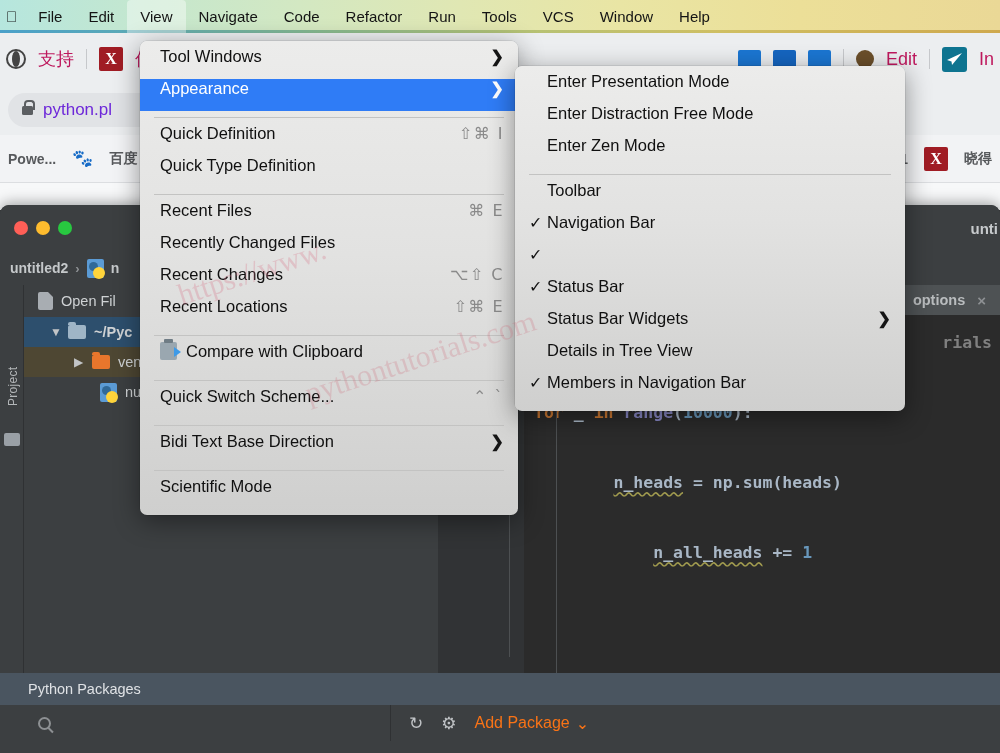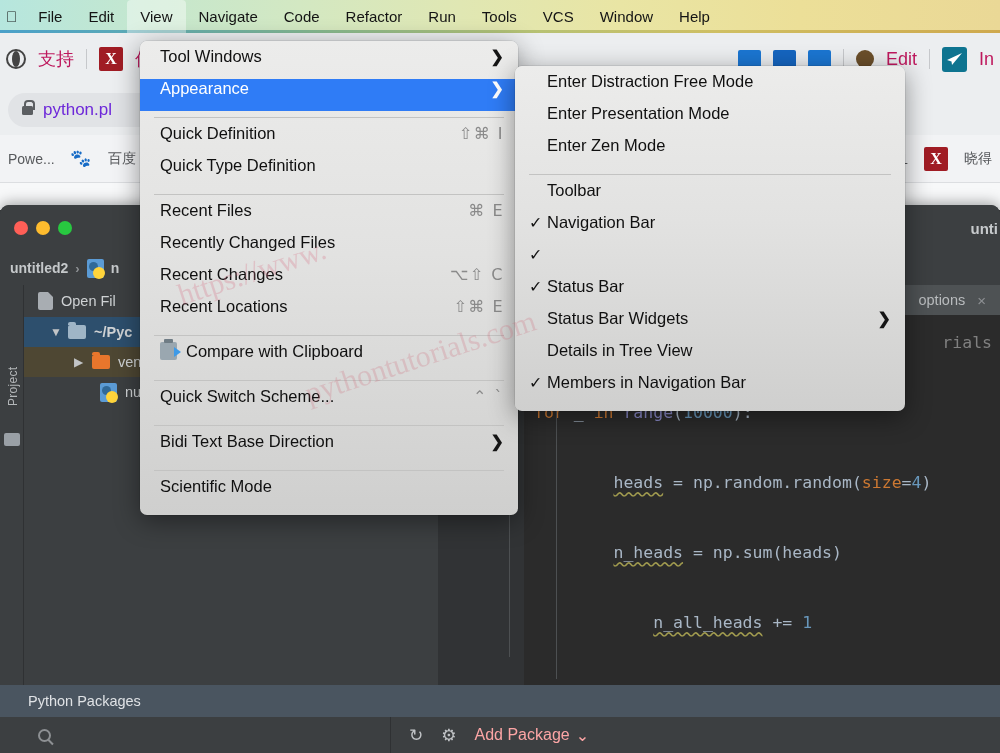--- a/index.html
+++ b/index.html
@@ -69,21 +69,21 @@
   .lock { width:11px; height:9px; background:#5b5e61; border-radius:1.5px; position:relative; }
   .lock::before{ content:""; position:absolute; left:2px; top:-6px; width:7px;height:8px;
     border:2px solid #5b5e61; border-bottom:none; border-radius:4px 4px 0 0;}
   .url-text { font-size:17px; color:#6d28d9; }
 
   .bookmarks {
     position:absolute; left:0; top:135px; width:1000px; height:48px;
     background:#f2f3f5; display:flex; align-items:center; gap:16px; padding:0 8px;
     border-bottom:1px solid #dcdee1;
   }
-  .bm { display:flex; align-items:center; gap:7px; font-size:14px; color:#57595c;}
+  .bm { display:flex; align-items:center; gap:7px; font-size:14px; color:#57595c;font-weight:bold;}
   .baidu-paw { color:#2932e1; font-size:17px; line-height:1; }
 
   .browser-edge {
     position:absolute; left:0; top:183px; width:1000px; height:27px;
     background:#f7f8f9;
   }
 
   
   .ide {
     position:absolute; left:0; top:205px; width:1000px; height:548px;
@@ -148,21 +148,21 @@
     color:#cfd2d4; font-size:14.5px;
   }
   .tree-row.sel { background:#2d4f6d; font-weight:700; }
   .tree-row.hl  { background:#4e4733; }
   .arrow { color:#c2c5c7; font-size:12px; width:10px; display:inline-block; }
   .folder-blue{width:18px;height:14px;background:#9fb5c6;border-radius:2px 2px 2px 2px;position:relative;}
   .folder-blue::before{content:"";position:absolute;left:0;top:-3px;width:8px;height:3px;background:#9fb5c6;border-radius:2px 2px 0 0;}
   .folder-orange{width:18px;height:14px;background:#e8762c;border-radius:2px;position:relative;}
   .folder-orange::before{content:"";position:absolute;left:0;top:-3px;width:8px;height:3px;background:#e8762c;border-radius:2px 2px 0 0;}
 
-  .editor-area { flex:1; background:#2b2b2b; position:relative; }
+  .editor-area { flex:1; background:#2b2b2b; position:relative;font-weight:bold; }
   .tabbar { height:30px; background:#3c3f41; display:flex; justify-content:flex-end; align-items:center; }
   .tab {
     height:30px; display:flex; align-items:center; gap:12px; padding:0 14px;
     background:#4e5254; color:#b9bcbe; font-size:14.5px;
   }
   .tab .xclose { color:#8d9093; font-size:15px; }
 
   .code-wrap { position:absolute; left:0; top:30px; right:0; bottom:0; display:flex; }
   .gutter {
     width: 86px; background:#313335; color:#606366; font-size:15px;
@@ -183,31 +183,31 @@
     font-size:16.5px; color:#a9b7c6; white-space:pre; overflow:hidden;
   }
   .code .ln { height:32px; line-height:32px; }
   .kw { color:#cc7832; }
   .num { color:#6897bb; }
   .fn { color:#8888c6; }
   .param { color:#cc7832; }
   .err { text-decoration: underline wavy #a09a4e; text-underline-offset: 3px; }
   .vbar { position:absolute; left:118px; top:32px; bottom:6px; width:1px; background:#4d5052; }
 
-  .bottom-panel { position:absolute; left:0; right:0; bottom:0; height:68px; }
+  .bottom-panel { position:absolute; left:0; right:0; bottom:0; height:80px; }
   .bp-header {
     height:32px; background:#4a5560; display:flex; align-items:center;
     padding-left:28px; color:#dfe2e5; font-size:14.5px;
   }
   .bp-body { height:36px; background:#3c3f41; display:flex; align-items:center; }
   .bp-search { width:390px; display:flex; align-items:center; padding-left:38px; }
   .mag { width:13px;height:13px;border:2px solid #8d9093;border-radius:50%;position:relative;display:inline-block;}
   .mag::after{content:"";position:absolute;right:-5px;bottom:-3px;width:7px;height:2px;background:#8d9093;transform:rotate(45deg);}
   .bp-actions { display:flex; align-items:center; gap:18px; padding-left:18px; color:#c0c3c6; font-size:17px; }
-  .add-pkg { color:#fca5a5; font-size:16px; }
+  .add-pkg { color:#f97316; font-size:16px; }
   .bp-divider{width:1px;height:36px;background:#2f3133;}
 
   
   .menu {
     position:absolute; background:linear-gradient(180deg,#ececeb 0%, #e2e2e1 45%, #cfcfce 100%);
     border-radius:7px; box-shadow:0 6px 26px rgba(0,0,0,0.42), 0 0 0 0.5px rgba(0,0,0,0.14);
     padding: 6px 0; z-index: 50;
   }
   #view-menu { left:140px; top:41px; width:378px; }
   #appearance-menu { left:515px; top:66px; width:390px; }
@@ -371,21 +371,20 @@
             <div class="ln">9</div>
             <div class="ln">10</div>
             <div class="fold-line"></div>
             <div class="fold-mark" style="top:8px"></div>
             <div class="fold-mark end" style="top:140px"></div>
           </div>
 
           <div class="code">
             <div class="ln" style="color:#808080;margin-top:-32px;text-align:right;padding-right:8px">rials</div>
             <div class="ln"><span class="kw">for</span> _ <span class="kw">in</span> <span class="fn">range</span>(<span class="num">10000</span>):</div>
-            <div class="ln">        <span class="err">heads</span> = np.random.random(<span class="param">size</span>=<span class="num">4</span>)</div>
             <div class="ln">        <span class="err">n_heads</span> = np.sum(heads)</div>
             <div class="ln">            <span class="err">n_all_heads</span> += <span class="num">1</span></div>
             <div class="vbar"></div>
           </div>
         </div>
       </div>
     </div>
 
     <div class="bottom-panel">
       <div class="bp-header">
@@ -461,26 +460,26 @@
     </div>
     <div class="msep"></div>
     <div class="mi">
       <span class="label">Scientific Mode</span>
     </div>
   </div>
 
   <div class="menu" id="appearance-menu">
     <div class="mi">
       <span class="check off">✓</span>
+      <span class="label">Enter Presentation Mode</span>
+      <span class="shortcut"></span>
+    </div>
+    <div class="mi">
+      <span class="check off">✓</span>
       <span class="label">Enter Distraction Free Mode</span>
-      <span class="shortcut"></span>
-    </div>
-    <div class="mi">
-      <span class="check off">✓</span>
-      <span class="label">Enter Presentation Mode</span>
       <span class="shortcut"></span>
     </div>
     <div class="mi">
       <span class="check off">✓</span>
       <span class="label">Enter Zen Mode</span>
       <span class="shortcut"></span>
     </div>
     <div class="msep"></div>
     <div class="mi">
       <span class="check off">✓</span>

